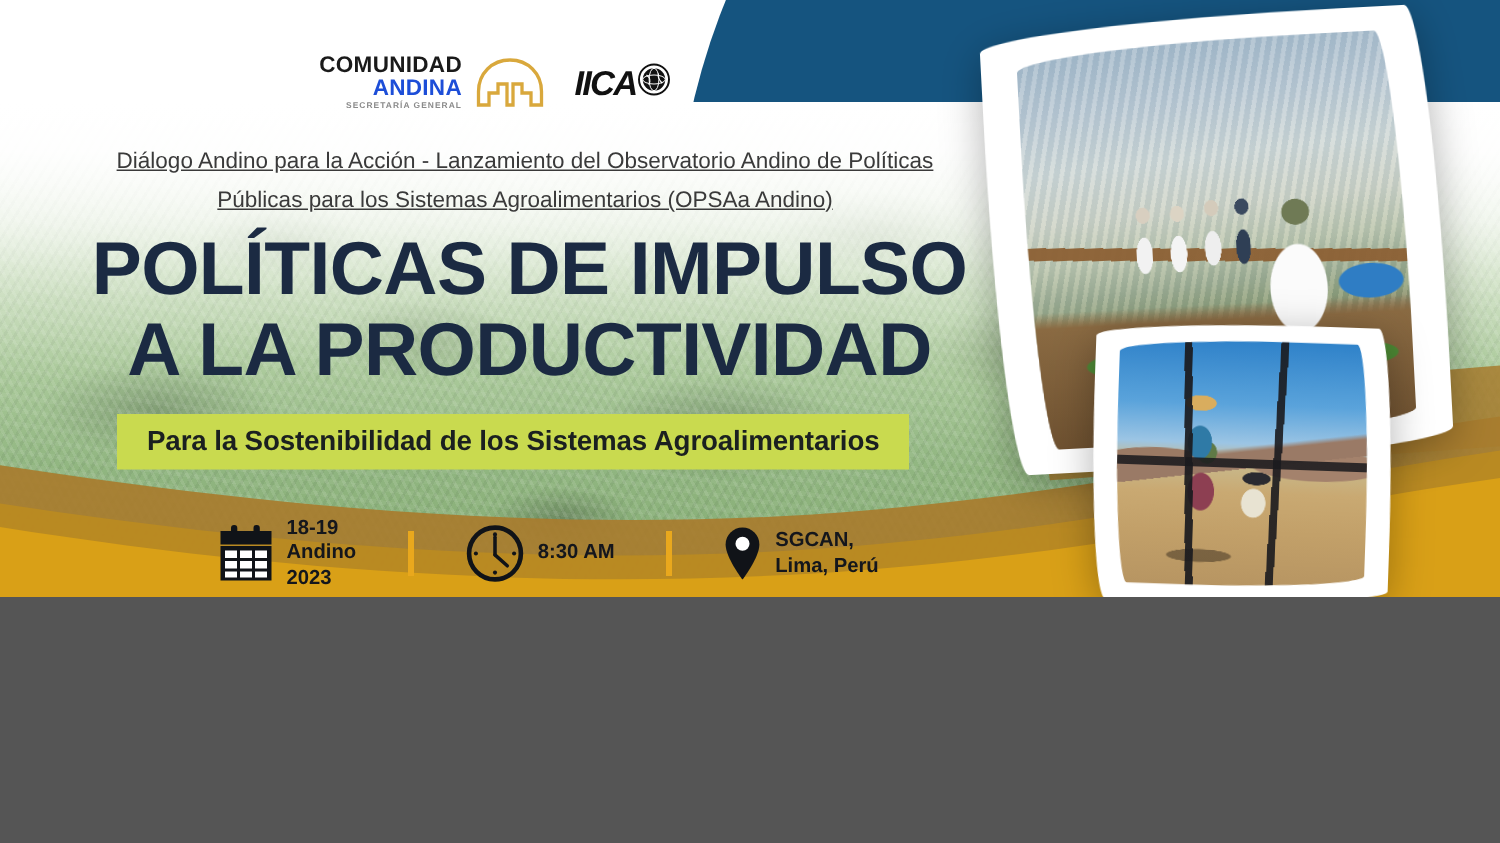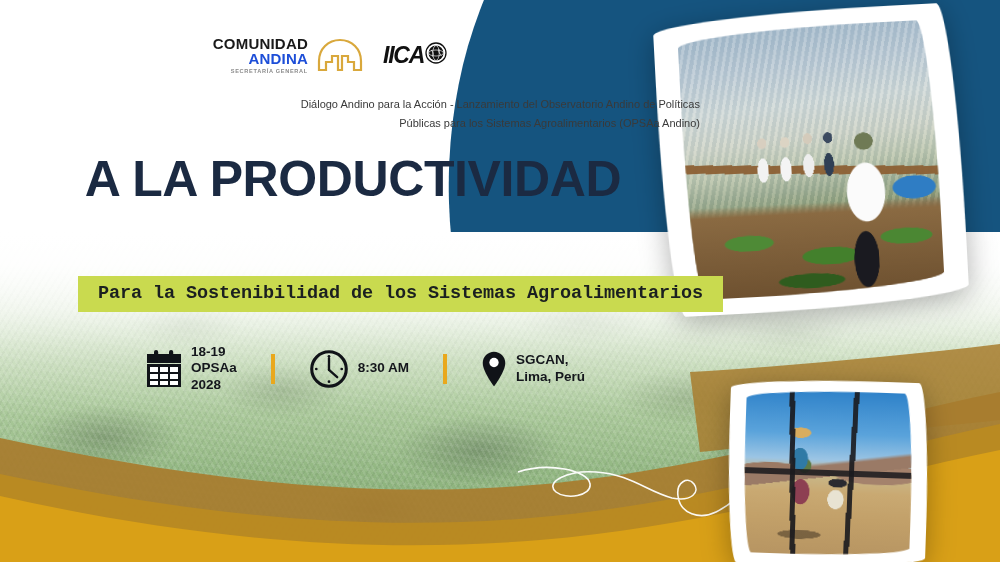--- a/index.html
+++ b/index.html
@@ -4,21 +4,21 @@
 <title>Poster</title>
 <style>
   * { margin:0; padding:0; box-sizing:border-box; }
   html,body { background:#555; }
   body {
     font-family:"Liberation Sans", sans-serif;
     display:flex; align-items:center; justify-content:center;
   }
   .poster {
     position:relative;
-    width:1000px; height:562px;
+    width:1000px; height:398px;
     overflow:hidden;
     background:#ffffff;
   }
 
   
   .bg-white { position:absolute; inset:0; background:#ffffff; }
   .bg-teal-round {
     position:absolute;
     right:-70px; top:-200px;
     width:620px; height:820px;
@@ -170,38 +170,37 @@
   .logo-iica { display:flex; align-items:flex-start; gap:1px; }
   .iica-txt {
     font-size:23px; font-weight:bold; font-style:italic;
     color:#111; letter-spacing:-1.2px;
     font-family:"Liberation Sans", sans-serif;
   }
   .iica-globe { width:22px; height:22px; }
 
   .eyebrow {
     position:absolute; top:95px; left:0; width:700px;
-    text-align:right;
-    font-size:11px; color:#3a3a3a; line-height:1.72;
+    text-align:center;
+    font-size:15px; color:#3a3a3a; line-height:1.72;text-decoration:underline;
   }
 
   .title {
     position:absolute; top:152px; left:0; width:706px;
     text-align:center;
     font-size:50px; font-weight:bold;
     line-height:1.08;
     letter-spacing:-0.4px;
     color:#1b2a42;
   }
 
   .ribbon {
     position:absolute; top:276px; left:78px;
     background:#c9da4f;
     padding:7px 20px 8px 20px;
-    font-family:Liberation Mono, monospace;
   }
   .ribbon-text { font-size:18.5px; font-weight:bold; color:#1b2020; letter-spacing:-.1px; }
 
   .info {
     position:absolute; top:344px; left:146px;
     display:flex; align-items:center; gap:16px;
   }
   .info-item { display:flex; align-items:center; gap:9px; }
   .info-text { font-size:13.5px; font-weight:bold; color:#14161c; line-height:1.22; white-space:nowrap; }
   .divider { width:4px; height:30px; background:#e9a81d; margin:0 18px; }
@@ -281,20 +280,21 @@
       </div>
 
     </div>
 
     <div class="eyebrow">
       <div>Diálogo Andino para la Acción - Lanzamiento del Observatorio Andino de Políticas</div>
       <div>Públicas para los Sistemas Agroalimentarios (OPSAa Andino)</div>
     </div>
 
     <div class="title">
+      <div>POLÍTICAS DE IMPULSO</div>
       <div>A LA PRODUCTIVIDAD</div>
     </div>
 
     <div class="ribbon">
       <span class="ribbon-text">Para la Sostenibilidad de los Sistemas Agroalimentarios</span>
     </div>
 
     <div class="info">
 
       <div class="info-item">
@@ -310,22 +310,22 @@
             <rect x="4" y="24" width="8" height="5"></rect>
             <rect x="14" y="24" width="8" height="5"></rect>
             <rect x="24" y="24" width="8" height="5"></rect>
             <rect x="4" y="31" width="8" height="4"></rect>
             <rect x="14" y="31" width="8" height="4"></rect>
             <rect x="24" y="31" width="8" height="4"></rect>
           </g>
         </svg>
         <div class="info-text">
           <div>18-19</div>
-          <div>OPSAa</div>
-          <div>2028</div>
+          <div>Andino</div>
+          <div>2023</div>
         </div>
       </div>
 
       <div class="divider"></div>
 
       <div class="info-item">
         <svg class="ico" width="40" height="40" viewBox="0 0 44 44">
           <circle cx="22" cy="22" r="19" fill="none" stroke="#101318" stroke-width="3.4"></circle>
           <circle cx="22" cy="8" r="1.5" fill="#101318"></circle>
           <circle cx="36" cy="22" r="1.5" fill="#101318"></circle>

